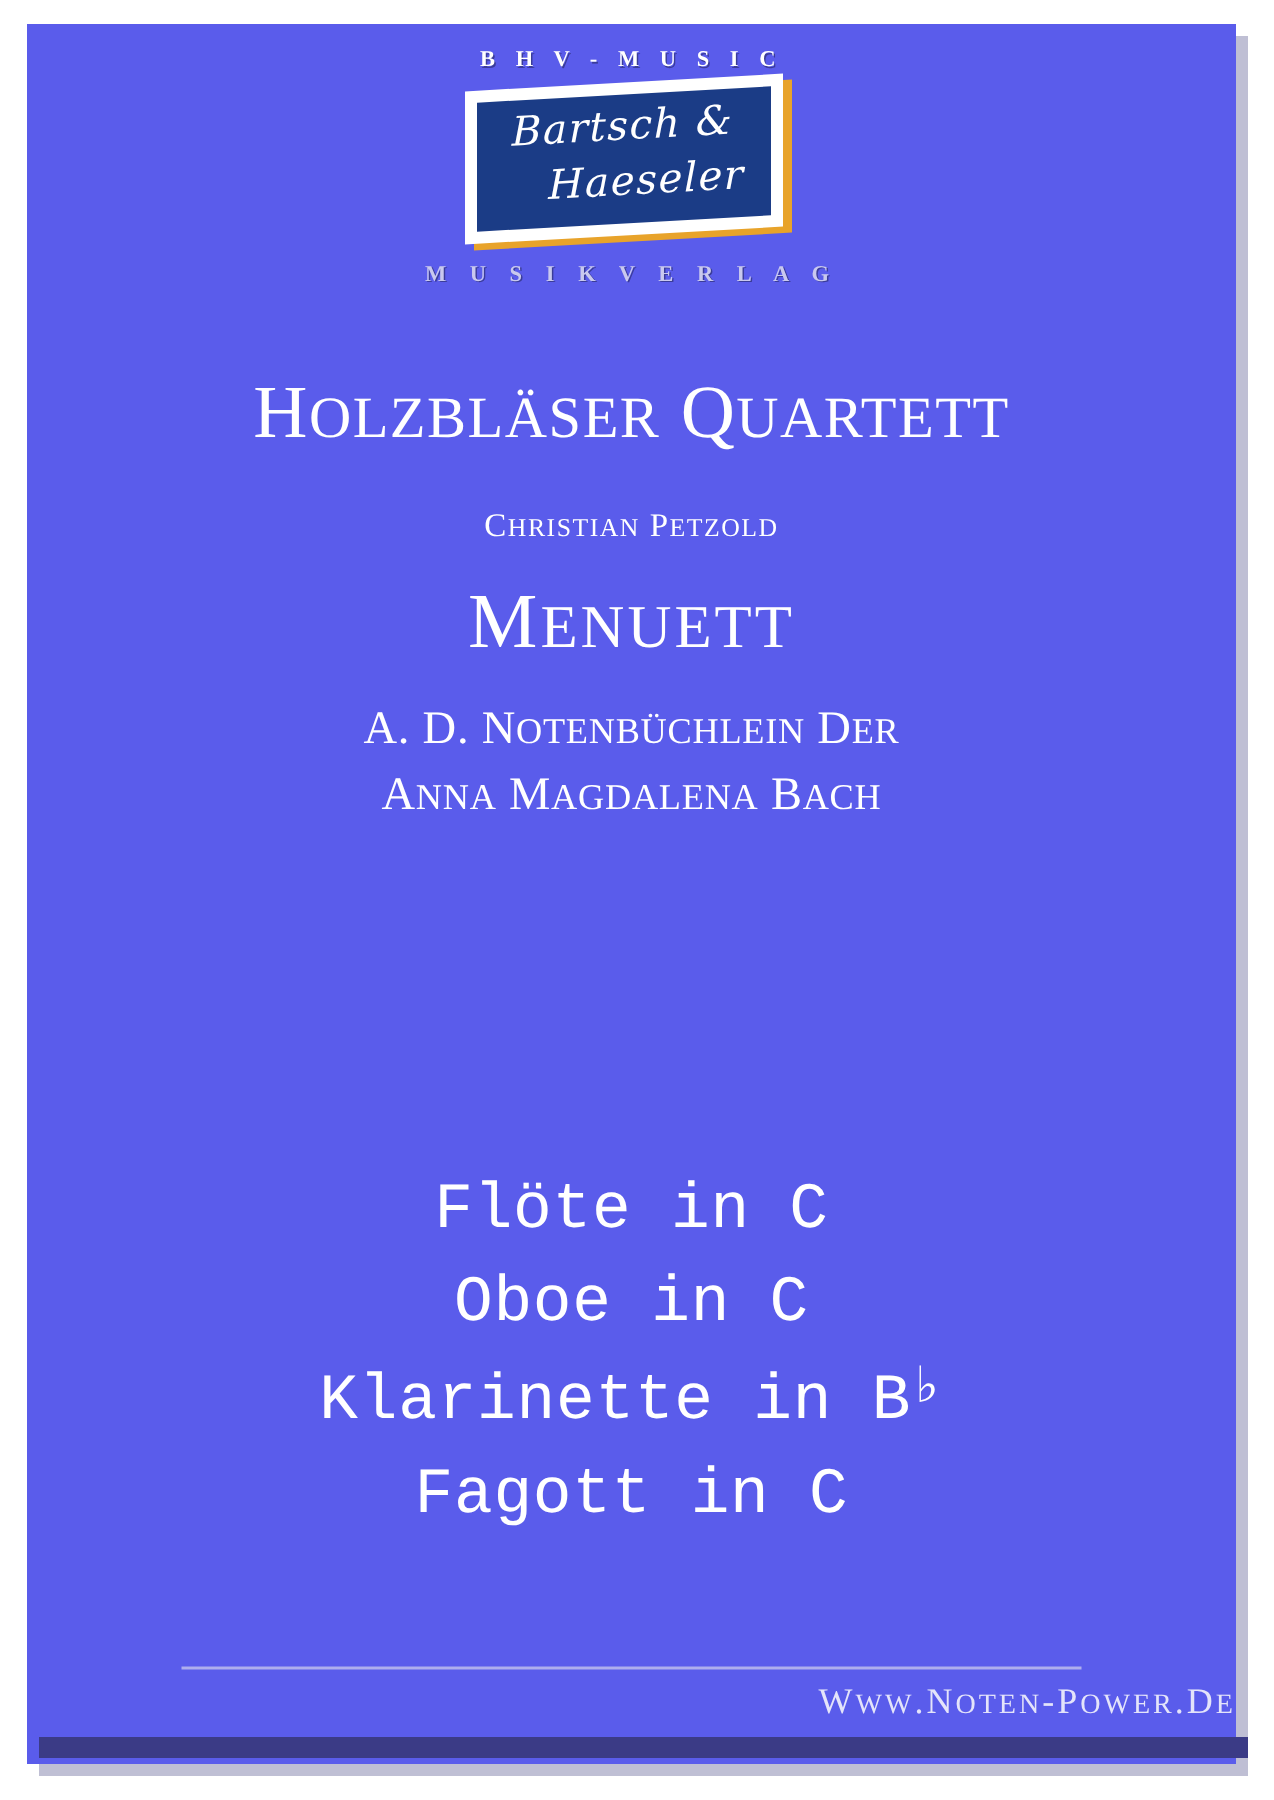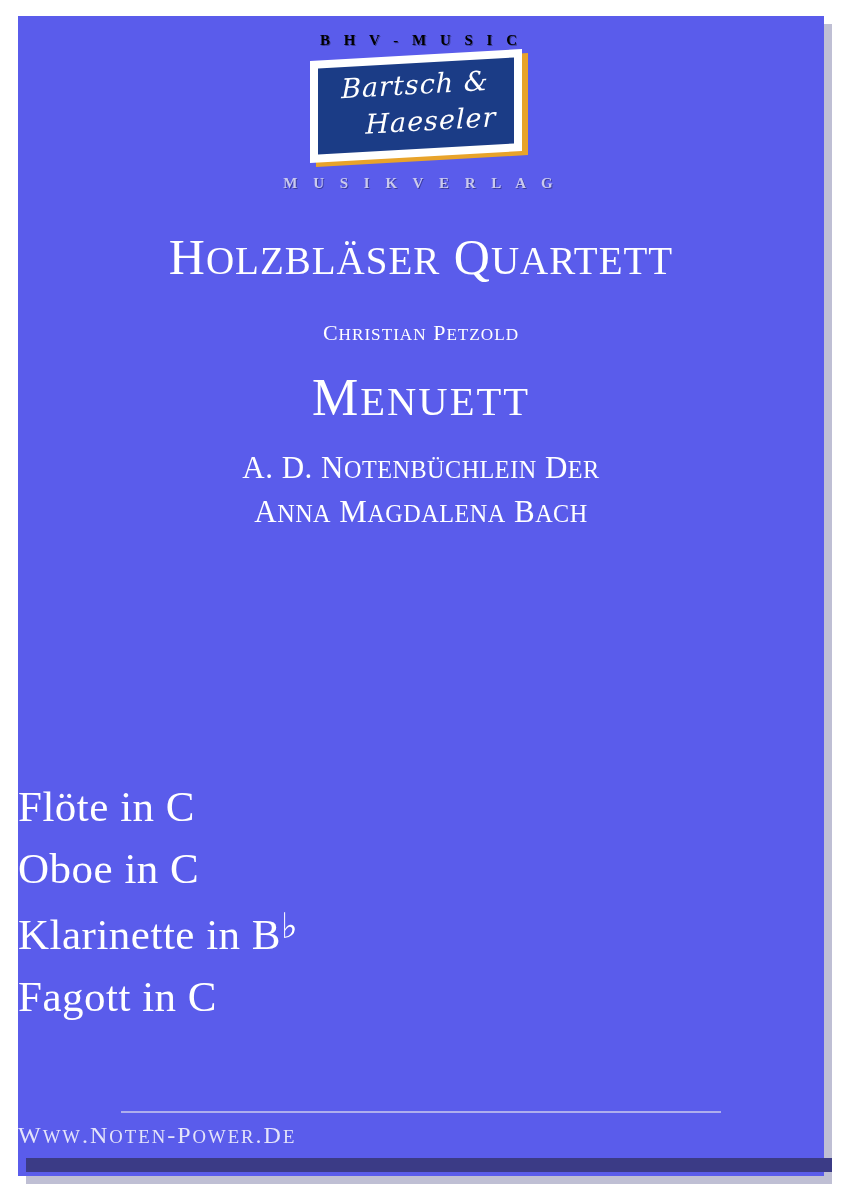--- a/index.html
+++ b/index.html
@@ -49,21 +49,21 @@
     position: absolute;
     left: 0;
     right: 0;
     top: 16px;
     text-align: center;
   }
   .logo-top-text {
     font-family: "Liberation Serif", serif;
     font-size: 15px;
     letter-spacing: 5px;
-    color: #000000;
+    color: #ffffff;
     text-shadow: 1px 1px 0 rgba(0,0,0,0.35);
     font-weight: bold;
   }
   .logo-badge {
     position: relative;
     width: 222px;
     height: 110px;
     margin: 6px auto 0 auto;
   }
   .logo-badge .frame-orange {
@@ -115,21 +115,21 @@
     color: #c9c9ee;
     text-shadow: 1px 1px 0 rgba(0,0,0,0.35);
     font-weight: bold;
   }
 
   
   .title-area {
     position: absolute;
     left: 0;
     right: 0;
-    top: 215px;
+    top: 232px;
     text-align: center;
   }
 
   .ensemble {
     font-size: 50px;
     letter-spacing: 1px;
     line-height: 1.05;
   }
   .composer {
     margin-top: 36px;
@@ -152,21 +152,22 @@
   
   .sc { text-transform: uppercase; }
   .sc .s { font-size: 0.78em; }
 
   
   .instruments {
     position: absolute;
     left: 0;
     right: 0;
     top: 760px;
-    text-align: left;
+    text-align: center;
+    font-family: Liberation Mono, monospace;
   }
   .instrument {
     font-size: 43px;
     line-height: 1.45;
     letter-spacing: 0.5px;
   }
   .flat {
     font-size: 0.82em;
     vertical-align: 0.30em;
   }
@@ -181,21 +182,21 @@
     opacity: 0.8;
   }
   .footer-rule.top { top: 1095px; }
   .footer-rule.bottom { top: 1148px; }
 
   .footer-url {
     position: absolute;
     left: 0;
     right: 0;
     top: 1106px;
-    text-align: left;
+    text-align: right;
     font-size: 24px;
     letter-spacing: 2px;
     color: #e4e4fa;
   }
 
   .footer-bar {
     position: absolute;
     left: 26px;
     top: 1158px;
     width: 806px;

